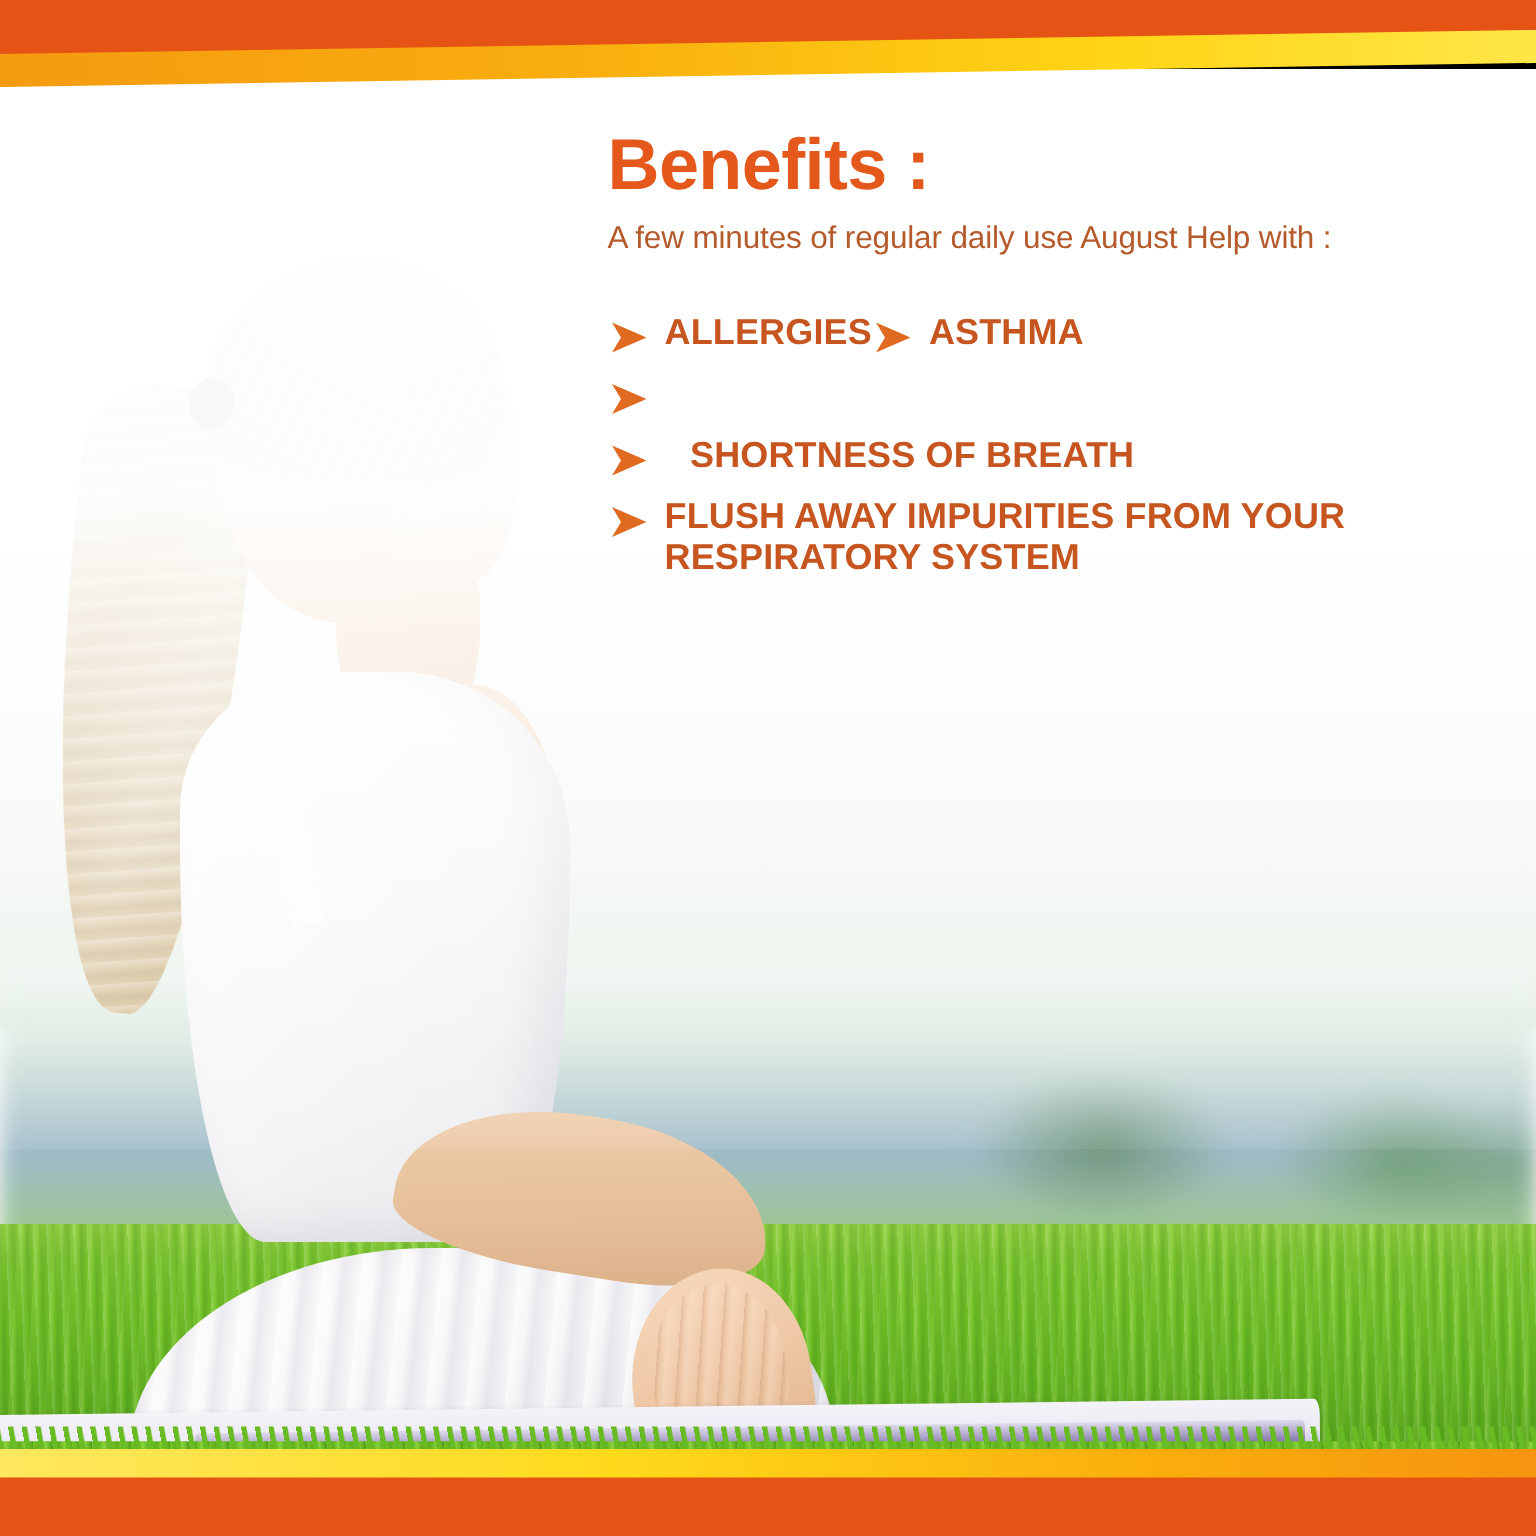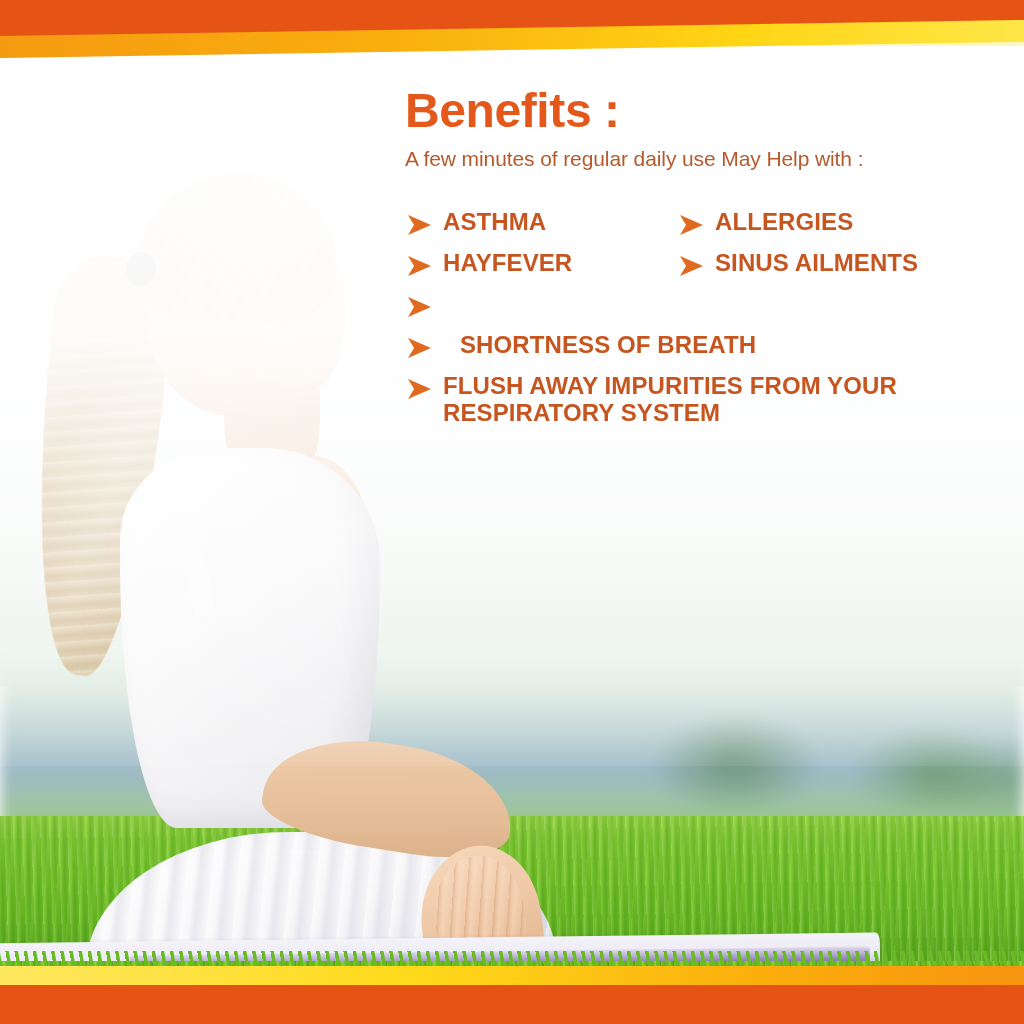--- a/index.html
+++ b/index.html
@@ -10,21 +10,21 @@
   }
   body {
     font-family: "Liberation Sans", sans-serif;
   }
 
   #poster {
     position: relative;
     width: 1024px;
     height: 1024px;
     overflow: hidden;
-    background: #fef9c3;
+    background: #000000;
   }
 
   
   .photo {
     position: absolute;
     left: 0;
     top: 46px;
     width: 1024px;
     height: 922px;
     overflow: hidden;
@@ -394,61 +394,43 @@
     </div>
 
     <div class="mat"></div>
     <div class="mat-front"></div>
     <div class="foreground-grass"></div>
     <div class="haze"></div>
   </div>
 
   <div class="content">
     <h1 class="title" style="color: rgb(228, 88, 27);">Benefits :</h1>
-    <p class="subtitle" style="color: rgb(181, 90, 43);">A few minutes of regular daily use May Help with :</p>
+    <p class="subtitle" style="color: rgb(181, 90, 43);">A few minutes of regular daily use August Help with :</p>
 
     <ul class="benefits">
 
       <li class="brow">
+        <span class="bitem">
+          <span class="bullet">
+            <svg width="30" height="24" viewBox="0 0 30 24">
+                <path d="M3 2 L26 12 L3 22 L9 12 Z" fill="#E06B20"></path>
+              </svg>
+          </span>
+          <span class="btext" style="color: rgb(198, 85, 31);">ALLERGIES</span>
+        </span>
         <span class="bitem col1">
           <span class="bullet">
             <svg width="30" height="24" viewBox="0 0 30 24">
                 <path d="M3 2 L26 12 L3 22 L9 12 Z" fill="#E06B20"></path>
               </svg>
           </span>
           <span class="btext" style="color: rgb(198, 85, 31);">ASTHMA</span>
         </span>
-        <span class="bitem">
-          <span class="bullet">
-            <svg width="30" height="24" viewBox="0 0 30 24">
-                <path d="M3 2 L26 12 L3 22 L9 12 Z" fill="#E06B20"></path>
-              </svg>
-          </span>
-          <span class="btext" style="color: rgb(198, 85, 31);">ALLERGIES</span>
-        </span>
       </li>
 
-      <li class="brow">
-        <span class="bitem col1">
-          <span class="bullet">
-            <svg width="30" height="24" viewBox="0 0 30 24">
-                <path d="M3 2 L26 12 L3 22 L9 12 Z" fill="#E06B20"></path>
-              </svg>
-          </span>
-          <span class="btext" style="color: rgb(198, 85, 31);">HAYFEVER</span>
-        </span>
-        <span class="bitem">
-          <span class="bullet">
-            <svg width="30" height="24" viewBox="0 0 30 24">
-                <path d="M3 2 L26 12 L3 22 L9 12 Z" fill="#E06B20"></path>
-              </svg>
-          </span>
-          <span class="btext" style="color: rgb(198, 85, 31);">SINUS AILMENTS</span>
-        </span>
-      </li>
 
       <li class="brow">
         <span class="bitem">
           <span class="bullet">
             <svg width="30" height="24" viewBox="0 0 30 24">
                 <path d="M3 2 L26 12 L3 22 L9 12 Z" fill="#E06B20"></path>
               </svg>
           </span>
         </span>
       </li>

